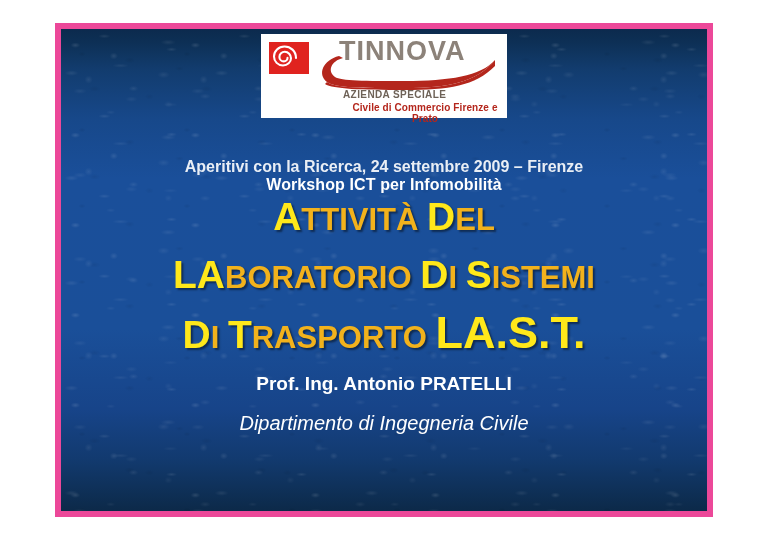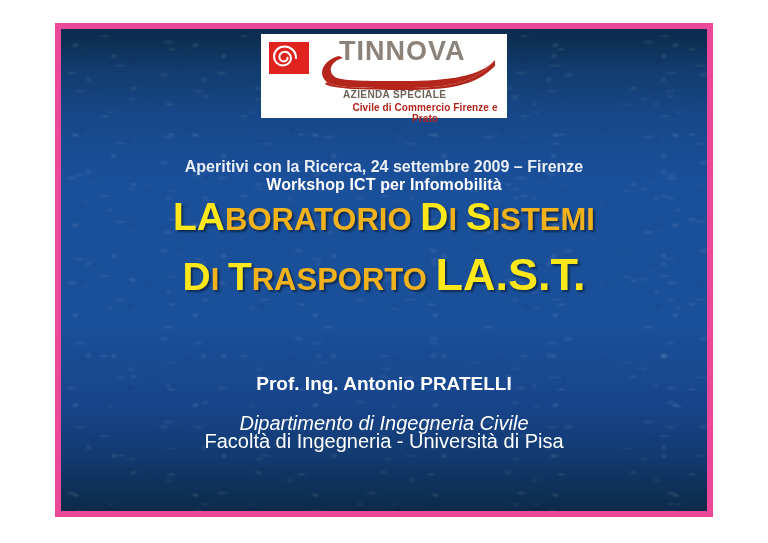--- a/index.html
+++ b/index.html
@@ -251,29 +251,31 @@
 
       <div id="logo-sub1">AZIENDA SPECIALE</div>
       <div id="logo-sub2">Civile di Commercio Firenze e Prato</div>
     </div>
 
     <div id="workshop-line">Workshop ICT per Infomobilità</div>
     <div id="event-line">Aperitivi con la Ricerca, 24 settembre 2009 – Firenze</div>
 
     <div id="main-title">
 
+      <span class="title-line">
+        <span class="cap">A</span><span class="sm">TTIVITÀ</span><span class="sm">&nbsp;</span><span class="cap">D</span><span class="sm">EL</span>
+      </span>
 
       <span class="title-line">
         <span class="cap">LA</span><span class="sm">BORATORIO</span><span class="sm">&nbsp;</span><span class="cap">D</span><span class="sm">I</span><span class="sm">&nbsp;</span><span class="cap">S</span><span class="sm">ISTEMI</span>
       </span>
 
       <span class="title-line">
         <span class="cap">D</span><span class="sm">I</span><span class="sm">&nbsp;</span><span class="cap">T</span><span class="sm">RASPORTO</span><span class="sm">&nbsp;</span><span class="big-bright">LA.S.T.</span>
       </span>
 
     </div>
 
     <div id="author-name">Prof. Ing. Antonio PRATELLI</div>
     <div id="author-dept">Dipartimento di Ingegneria Civile</div>
-    <div id="author-faculty">Facoltà di Ingegneria - Università di Pisa</div>
 
   </div>
 </div>
 
 </body></html>

